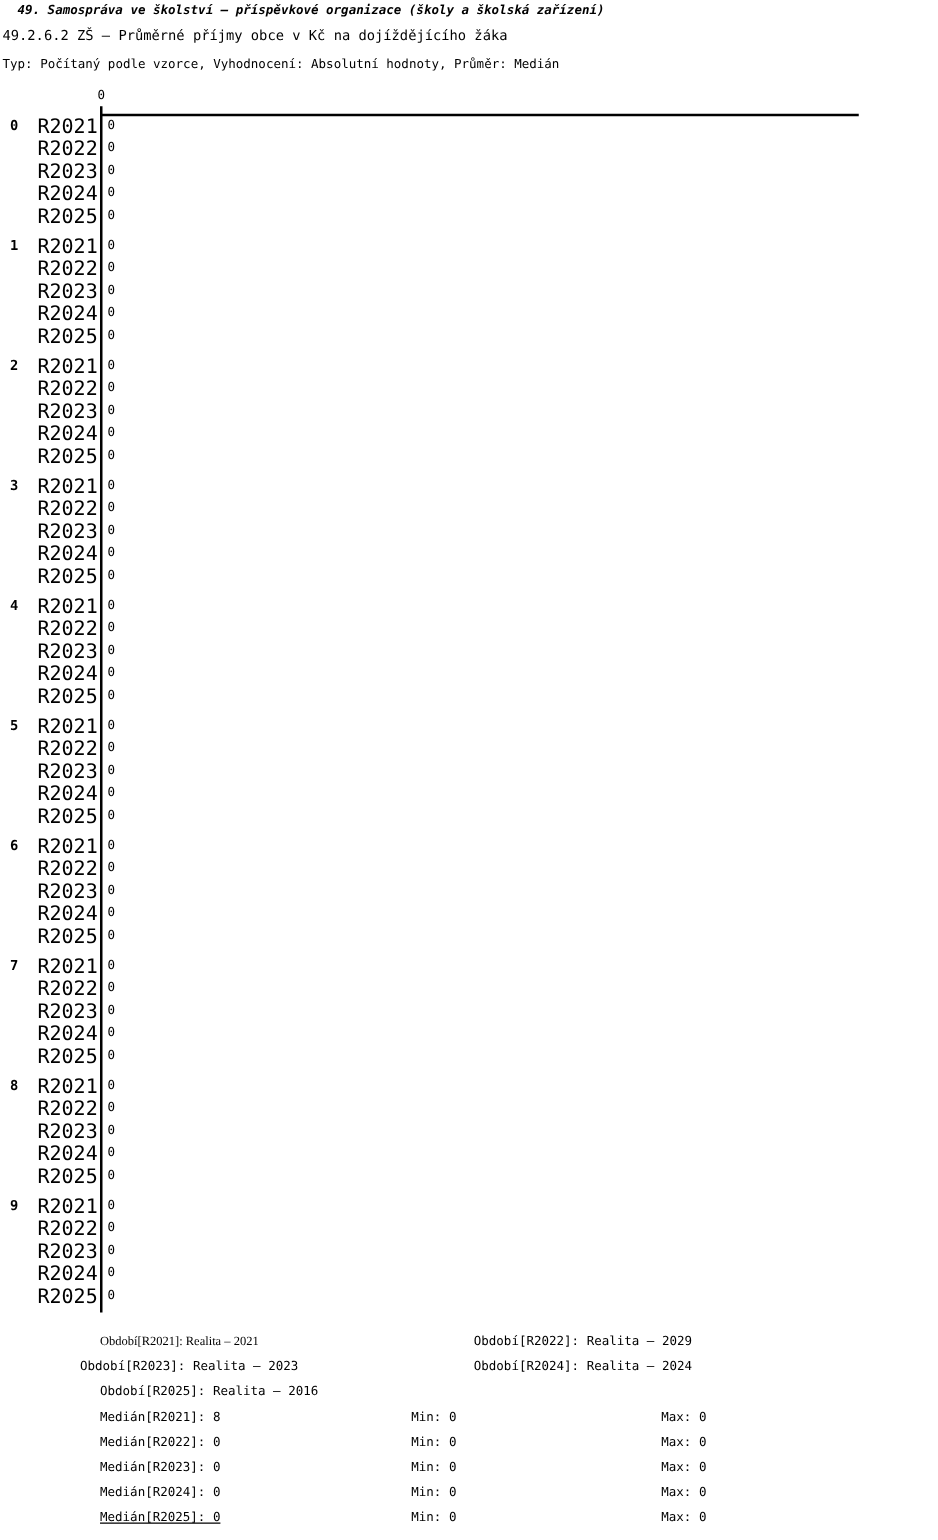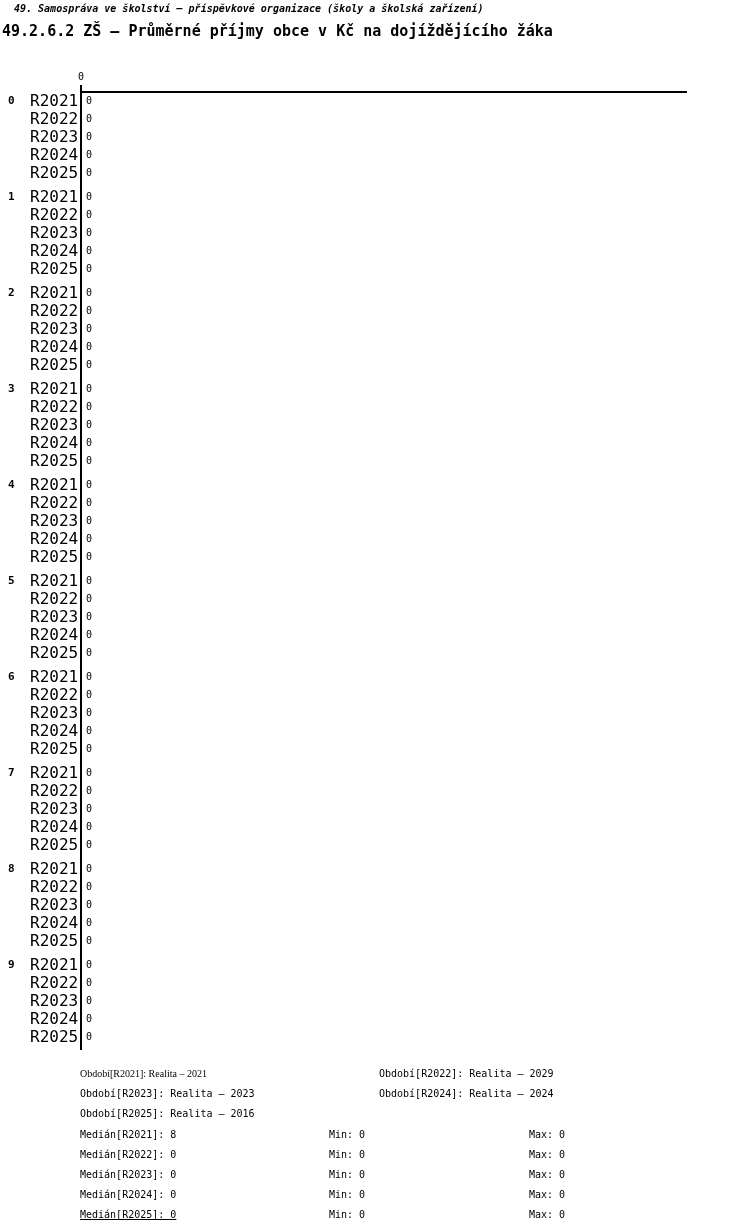--- a/index.html
+++ b/index.html
@@ -7,21 +7,21 @@
     position: relative;
     width: 750px;
     height: 1232px;
     background: #ffffff;
     color: #000000;
     font-family: "DejaVu Sans Mono", monospace;
     overflow: hidden;
   }
   .abs { position: absolute; white-space: pre; }
   .title1 { left: 14px; top: 3px;  font-size: 10px; font-weight: bold; font-style: italic; }
-  .title2 { left: 2px; top: 22px; font-size: 15px; font-weight: bold; }
+  .title2 { left: 2px; top: 22px; font-size: 11px; font-weight: normal; }
   .meta   { left: 2px; top: 46px; font-size: 10px; }
   .tick-label {
     left: 74px; top: 71px; width: 14px;
     font-size: 10px; text-align: center;
   }
   .h-axis { left: 80px; top: 91px; width: 607px; height: 2px; background: #000000; }
   .v-axis { left: 80px; top: 85px; width: 2px; height: 965px; background: #000000; }
   .group-label {
     left: 8px; width: 20px; height: 18px; line-height: 18px;
     font-size: 11px; font-weight: bold;
@@ -35,20 +35,21 @@
     font-size: 10px;
   }
   .legend-item { font-size: 10px; line-height: 13px; }
 </style>
 </head>
 <body>
 
 <div class="page">
   <div class="abs title1">49. Samospráva ve školství – příspěvkové organizace (školy a školská zařízení)</div>
   <div class="abs title2">49.2.6.2 ZŠ – Průměrné příjmy obce v Kč na dojíždějícího žáka</div>
+  <div class="abs meta">Typ: Počítaný podle vzorce, Vyhodnocení: Absolutní hodnoty, Průměr: Medián</div>
 
   <div class="abs tick-label">0</div>
   <div class="abs h-axis"></div>
   <div class="abs v-axis"></div>
 
   <div id="chart-rows">
       <div class="abs group-label" style="top: 92px;">0</div>
       <div class="abs series-label" style="top: 92px;">R2021</div>
       <div class="abs bar-value" style="top: 92px;">0</div>
       <div class="abs series-label" style="top: 110px;">R2022</div>
@@ -155,21 +156,21 @@
       <div class="abs series-label" style="top: 992px;">R2023</div>
       <div class="abs bar-value" style="top: 992px;">0</div>
       <div class="abs series-label" style="top: 1010px;">R2024</div>
       <div class="abs bar-value" style="top: 1010px;">0</div>
       <div class="abs series-label" style="top: 1028px;">R2025</div>
       <div class="abs bar-value" style="top: 1028px;">0</div>
     </div>
   <div id="legend">
       <div class="abs legend-item" style="top: 1067px; left: 80px; font-family: Liberation Serif, serif;">Období[R2021]: Realita – 2021</div>
       <div class="abs legend-item" style="top: 1067px; left: 379px;">Období[R2022]: Realita – 2029</div>
-      <div class="abs legend-item" style="top: 1087px; left: 80px;">Období[R2023]: Realita – 2023</div>
+      <div class="abs legend-item" style="top: 1087px; left: 64px;">Období[R2023]: Realita – 2023</div>
       <div class="abs legend-item" style="top: 1087px; left: 379px;">Období[R2024]: Realita – 2024</div>
       <div class="abs legend-item" style="top: 1107px; left: 80px;">Období[R2025]: Realita – 2016</div>
       <div class="abs legend-item" style="top: 1128px; left: 80px;">Medián[R2021]: 8</div>
       <div class="abs legend-item" style="top: 1128px; left: 329px;">Min: 0</div>
       <div class="abs legend-item" style="top: 1128px; left: 529px;">Max: 0</div>
       <div class="abs legend-item" style="top: 1148px; left: 80px;">Medián[R2022]: 0</div>
       <div class="abs legend-item" style="top: 1148px; left: 329px;">Min: 0</div>
       <div class="abs legend-item" style="top: 1148px; left: 529px;">Max: 0</div>
       <div class="abs legend-item" style="top: 1168px; left: 80px;">Medián[R2023]: 0</div>
       <div class="abs legend-item" style="top: 1168px; left: 329px;">Min: 0</div>

